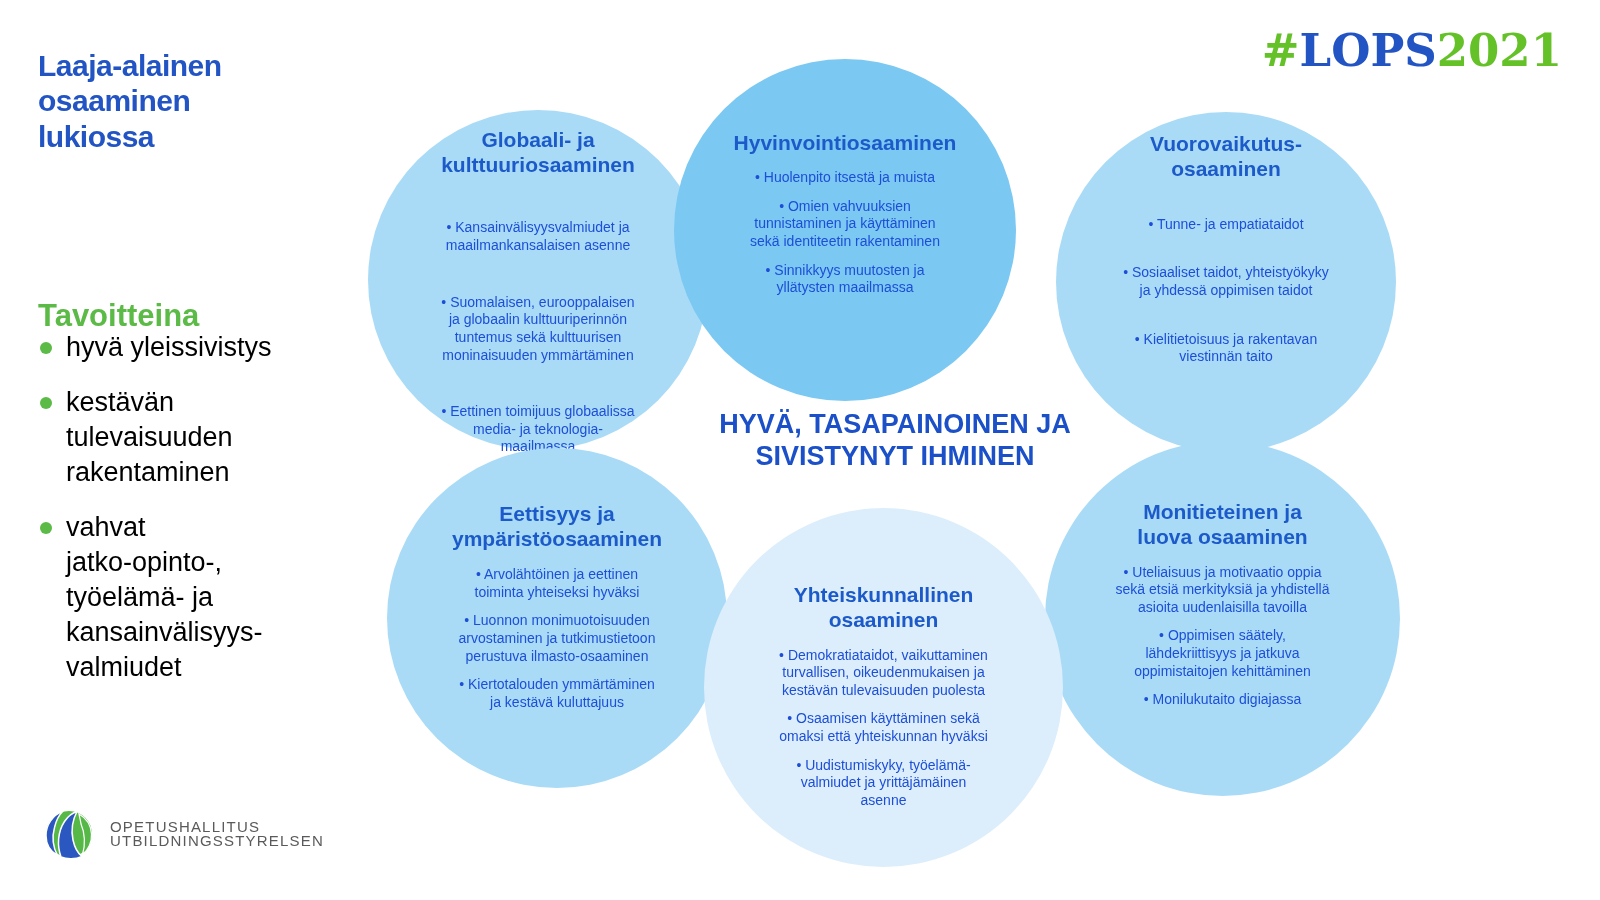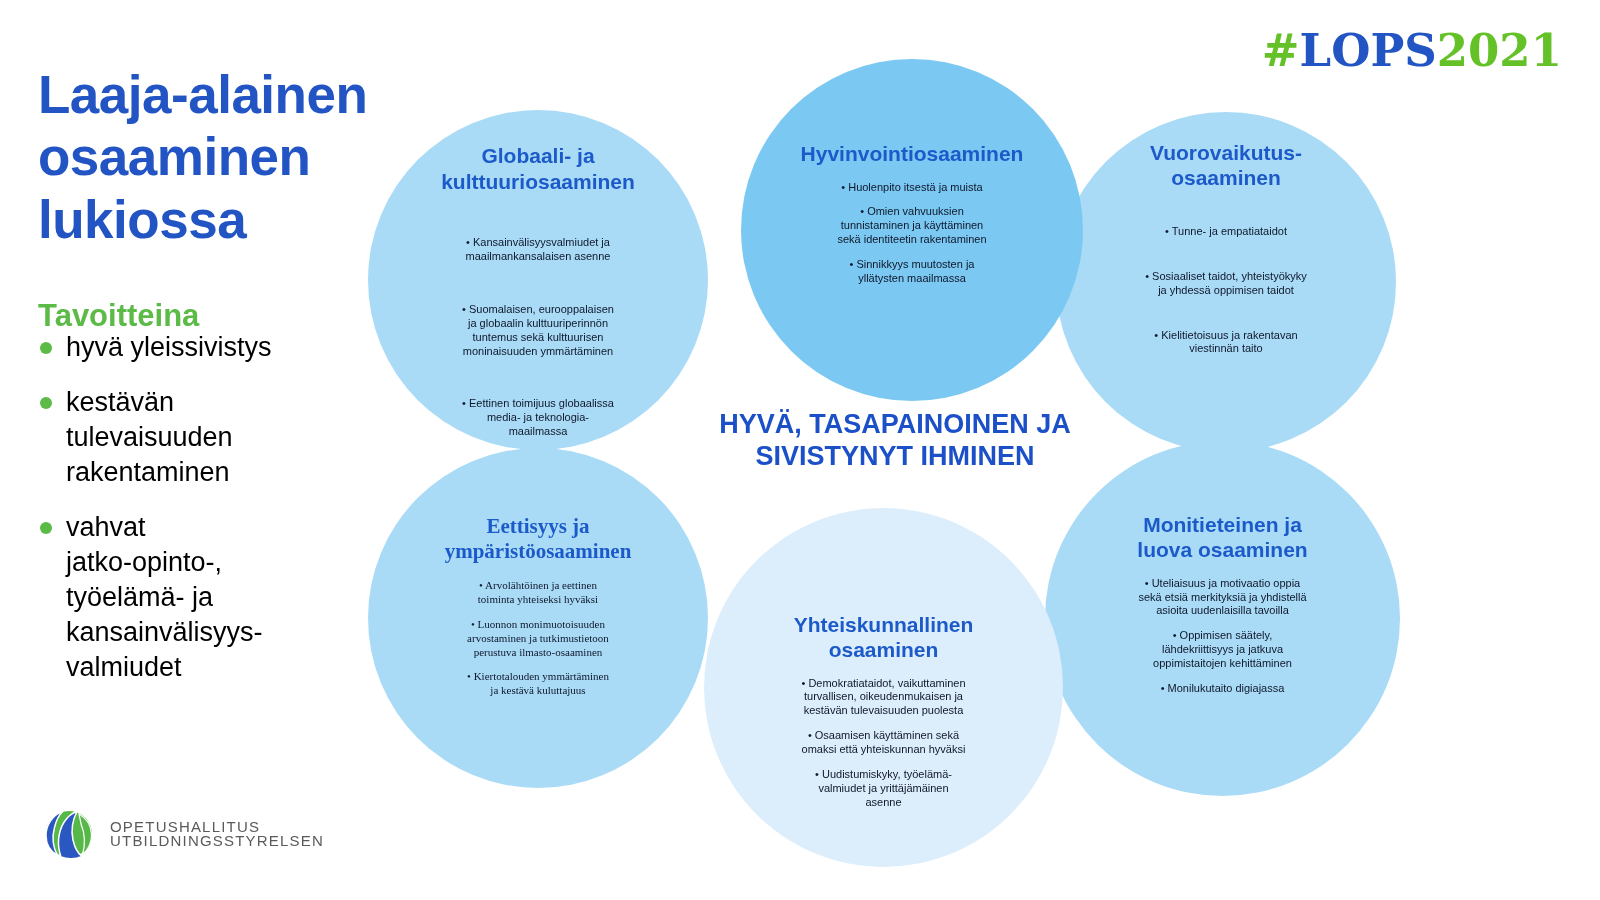--- a/index.html
+++ b/index.html
@@ -2,21 +2,21 @@
 <html lang="fi"><head>
 <meta charset="utf-8">
 <style>
   html,body{margin:0;padding:0;background:#ffffff;}
   body{font-family:"Liberation Sans","DejaVu Sans",sans-serif;}
   .canvas{position:relative;width:1600px;height:900px;background:#ffffff;overflow:hidden;}
 
   
   .main-title{
     position:absolute;left:38px;top:28px;width:420px;
-    font-size:53px;font-weight:bold;line-height:1.18;letter-spacing:-0.5px;
+    font-size:30px;font-weight:bold;line-height:1.18;letter-spacing:-0.5px;
     color:#2254c4;white-space:pre-line;
   }
   .goals-heading{
     position:absolute;left:38px;top:272px;
     font-size:31px;font-weight:bold;color:#5cba47;
   }
   .goals-list{position:absolute;left:38px;top:330px;width:310px;}
   .goal{display:flex;align-items:flex-start;margin-bottom:20px;}
   .goal-dot{flex:0 0 12px;width:12px;height:12px;border-radius:50%;background:#5cba47;margin:12px 14px 0 2px;}
   .goal-text{font-size:27px;line-height:35px;color:#000000;white-space:pre-line;}
@@ -28,28 +28,28 @@
     text-align:center;
   }
   .c-light{background:#a9dbf7;}
   .c-medium{background:#7bc8f2;z-index:3;}
   .c-lightest{background:#dceefb;z-index:3;justify-content:flex-end;}
   .circle-title{
     font-size:21px;font-weight:bold;color:#1c5ac9;line-height:1.2;
     white-space:pre-line;margin:0 0 9px 0;
   }
   .item{
-    font-size:11px;line-height:1.26;color:#0f172a;
+    font-size:14px;line-height:1.26;color:#1d4ed8;
     white-space:pre-line;margin:5.5px 0;
   }
 
   #circle-global    {left:368px;top:110px;width:340px;height:340px;padding-top:28px;gap:28px;}
-  #circle-wellbeing {left:741px;top:59px; width:342px;height:342px;padding-bottom:28px;}
+  #circle-wellbeing {left:674px;top:59px; width:342px;height:342px;padding-bottom:28px;}
   #circle-interact  {left:1056px;top:112px;width:340px;height:340px;padding-bottom:62px;gap:20px;}
-  #circle-ethics    {left:368px;top:448px;width:340px;height:340px;padding-bottom:18px;font-family:Liberation Serif, serif;}
+  #circle-ethics    {left:387px;top:448px;width:340px;height:340px;padding-bottom:18px;}
   #circle-society   {left:704px;top:508px;width:359px;height:359px;padding-bottom:52px;}
   #circle-multi     {left:1045px;top:441px;width:355px;height:355px;padding-bottom:24px;}
 
   .center-statement{
     position:absolute;left:695px;top:408px;width:400px;z-index:4;
     text-align:center;font-size:27px;font-weight:bold;color:#1b50c8;
     line-height:1.2;white-space:pre-line;
   }
 
   

